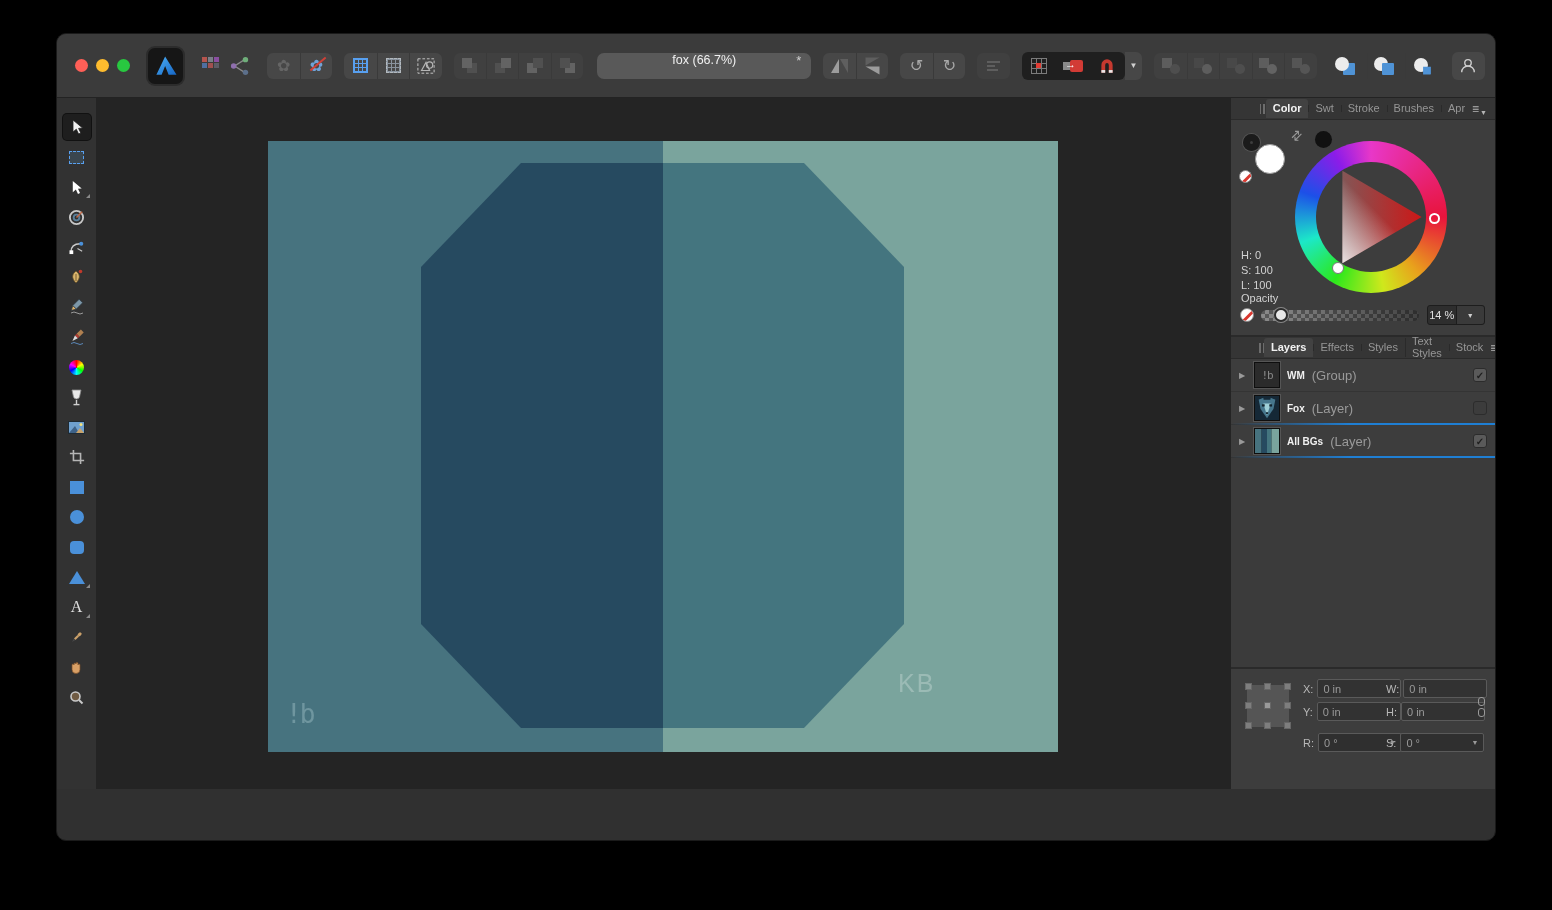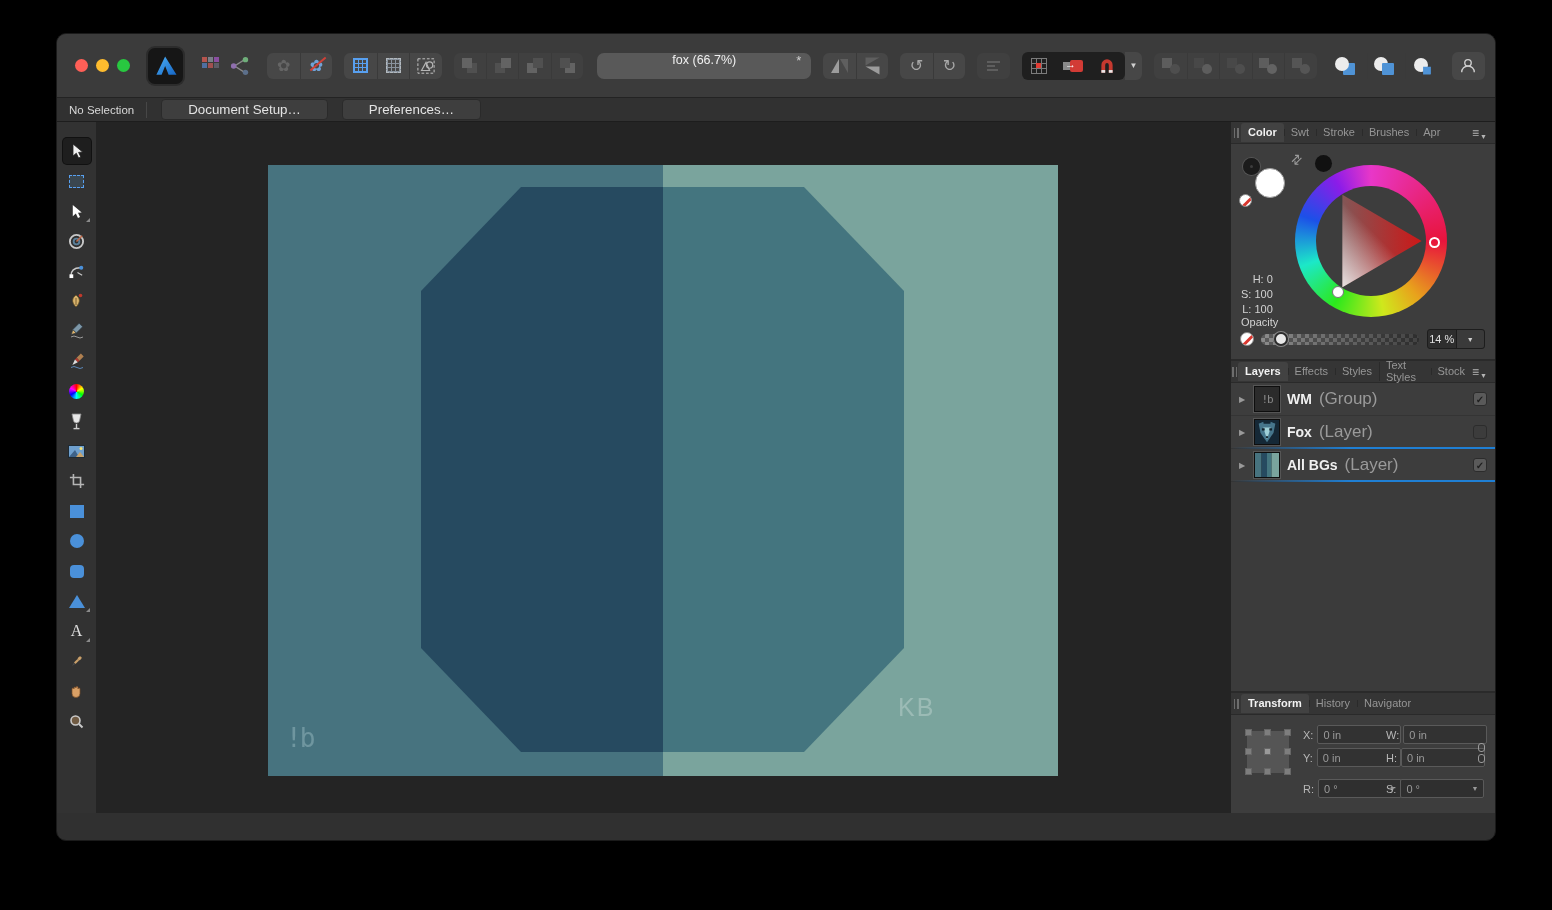--- a/index.html
+++ b/index.html
@@ -107,21 +107,21 @@
   #octagon .half { position:absolute; top:0; height:565px; }
   .wm-left { position:absolute; left:18px; top:558px; font-family:"DejaVu Sans Mono",monospace;
     font-size:26px; color:rgba(215,240,244,.28); letter-spacing:-2px; }
   .wm-right { position:absolute; left:630px; top:528px; font-size:25px; letter-spacing:2px;
     color:rgba(255,255,255,.25); }
 
   
   .panelcol { width:264px; background:#3d3d3d; display:flex; flex-direction:column; }
   .panel { position:relative; }
   .tabbar { height:22px; background:#353535; border-bottom:1px solid #2a2a2a; display:flex;
-    align-items:center; font-size:11px; color:#969696; }
+    align-items:center; font-size:11px; color:#969696;padding-left:28px; }
   .grip { width:10px; display:flex; justify-content:center; gap:2px; }
   .grip i { width:1.5px; height:10px; background:#6d6d6d; }
   .tab { padding:3px 7px 4px; position:relative; }
   .tab + .tab::before { content:""; position:absolute; left:0; top:6px; bottom:6px; width:1px; background:#2a2a2a; }
   .tab.active { background:#424242; color:#f2f2f2; font-weight:bold; border-radius:3px 3px 0 0; }
   .tabmenu { margin-left:auto; padding-right:8px; color:#b5b5b5; font-size:12px; display:flex; align-items:flex-end; gap:1px; }
   .tabmenu .dn { font-size:7px; }
 
   
   #color-panel { height:239px; border-bottom:2px solid #2a2a2a; }
@@ -145,21 +145,21 @@
   #wheel::after { content:""; position:absolute; left:21px; top:21px; width:110px; height:110px;
     border-radius:50%; background:#3d3d3d; }
   .triwrap { position:absolute; left:85px; top:64px; width:110px; height:110px; z-index:2; }
   .triwrap .lay { position:absolute; inset:0; clip-path:polygon(96% 50%, 24% 8%, 24% 92%); }
   .tri1 { background:linear-gradient(to right,#6b6b6b,#d01414); }
   .tri2 { background:linear-gradient(45deg,#fff 8%,rgba(255,255,255,0) 55%); }
   .ringsel { position:absolute; left:198px; top:115px; width:11px; height:11px; border:2px solid #fff;
     border-radius:50%; z-index:3; }
   .trisel { position:absolute; left:101px; top:164px; width:12px; height:12px; background:#fff;
     border-radius:50%; border:1px solid #777; z-index:3; }
-  .hsl { position:absolute; left:10px; top:150px; font-size:11px; color:#d2d2d2; line-height:15px;text-align:right; }
+  .hsl { position:absolute; left:10px; top:150px; font-size:11px; color:#d2d2d2; line-height:15px; }
   .opacity-label { position:absolute; left:10px; top:194px; font-size:11px; color:#d2d2d2; }
   .nofill-big { position:absolute; left:9px; top:210px; width:14px; height:14px; border-radius:50%;
     background:#fff; overflow:hidden; border:1px solid #888; }
   .slider { position:absolute; left:30px; top:212px; width:158px; height:11px; border-radius:6px;
     background:
       linear-gradient(to right, rgba(80,80,80,.2), rgba(20,20,20,.65)),
       repeating-conic-gradient(#9a9a9a 0 25%, #5e5e5e 0 50%) 0 0/8px 8px; }
   .slider .handle { position:absolute; left:13px; top:-2px; width:14px; height:14px; background:#e8e8e8;
     border:2px solid #2c2c2c; border-radius:50%; box-shadow:0 0 0 1px #888; }
   .opbox { position:absolute; left:196px; top:207px; width:58px; height:20px; background:#2e2e2e;
@@ -177,22 +177,22 @@
     color:#9f9f9f; font-size:10.5px; display:flex; align-items:center; padding:0 4px; gap:4px; }
   .combo .dn { font-size:6.5px; color:#bbb; margin-left:auto; }
   .combo.blend { flex:1; }
   .spin { display:flex; flex-direction:column; font-size:6px; line-height:5px; color:#bbb; margin-left:auto; }
   .layerrow { height:33px; display:flex; align-items:center; padding:0 8px; gap:7px;
     border-bottom:1px solid #343434; position:relative; }
   .layerrow .disc { color:#9a9a9a; font-size:8px; width:8px; }
   .thumb { width:26px; height:26px; border:1px solid #0e0e0e; box-shadow:0 0 0 1px #555; background:#2b2b2b;
     display:flex; align-items:center; justify-content:center; overflow:hidden; }
   .thumb.wm { color:#8a8a8a; font-family:"DejaVu Sans Mono",monospace; font-size:11px; letter-spacing:-1px; }
-  .lname { font-size:14px; color:#f0f0f0; font-weight:bold; }
-  .lkind { font-size:17px; color:#9a9a9a; }
+  .lname { font-size:10px; color:#f0f0f0; font-weight:bold; }
+  .lkind { font-size:13px; color:#9a9a9a; }
   .vischeck { margin-left:auto; width:14px; height:14px; border-radius:3px; background:#5a5a5a;
     border:1px solid #2c2c2c; color:#1e1e1e; font-size:10px; font-weight:bold; text-align:center; line-height:13px; }
   .vischeck.off { background:#3c3c3c; }
   .bluesel { position:absolute; left:0; right:0; bottom:-1px; height:2px;
     background:linear-gradient(to right, rgba(31,127,212,0), #1f7fd4 45%); }
   .layerfill { flex:1; background:#3b3b3b; }
   .layerbar { height:24px; background:#353535; border-top:1px solid #2a2a2a; display:flex;
     align-items:center; padding:0 8px; gap:12px; color:#c5c5c5; }
   .lb-stack { width:26px; height:18px; background:#2e2e2e; border-radius:3px; display:flex;
     flex-direction:column; align-items:center; justify-content:center; gap:1px; }
@@ -445,26 +445,20 @@
     </div>
 
     <div class="accbtn">
       <svg width="18" height="18" viewBox="0 0 20 20">
         <circle cx="10" cy="6.5" r="3.6" fill="none" stroke="#cfcfcf" stroke-width="1.5"></circle>
         <path d="M3 17 a7 7 0 0 1 14 0" fill="none" stroke="#cfcfcf" stroke-width="1.5"></path>
       </svg>
     </div>
   </div>
 
-  <div class="contextbar">
-    <span class="ctx-label">No Selection</span>
-    <span class="ctx-sep"></span>
-    <button class="ctx-btn">Document Setup…</button>
-    <button class="ctx-btn">Preferences…</button>
-  </div>
 
   <div class="main">
 
     <div class="toolcol">
       <div class="tool active">
         <svg width="14" height="16" viewBox="0 0 14 16">
           <path d="M3 1 L3 13 L6.3 10.2 L8.6 15 L10.8 14 L8.6 9.4 L12.6 9 Z" fill="#f0f0f0" stroke="#222" stroke-width=".8"></path>
         </svg>
       </div>
       <div class="tool">
@@ -707,29 +701,20 @@
           <span class="lkind">(Layer)</span>
           <span class="vischeck">✓</span>
           <span class="bluesel"></span>
         </div>
 
         <div class="layerfill"></div>
 
       </div>
 
       <div class="panel" id="transform-panel">
-        <div class="tabbar">
-          <span class="grip">
-              <i></i>
-              <i></i>
-            </span>
-          <span class="tab active">Transform</span>
-          <span class="tab">History</span>
-          <span class="tab">Navigator</span>
-        </div>
         <div class="tf-content">
           <span class="anchor">
             <i style="left:-2px;top:-2px"></i>
               <i style="left:17px;top:-2px"></i>
               <i style="right:-2px;top:-2px"></i>
             <i style="left:-2px;top:17px"></i>
               <i style="left:17px;top:17px;background:#9a9a9a"></i>
               <i style="right:-2px;top:17px"></i>
             <i style="left:-2px;bottom:-2px"></i>
               <i style="left:17px;bottom:-2px"></i>

